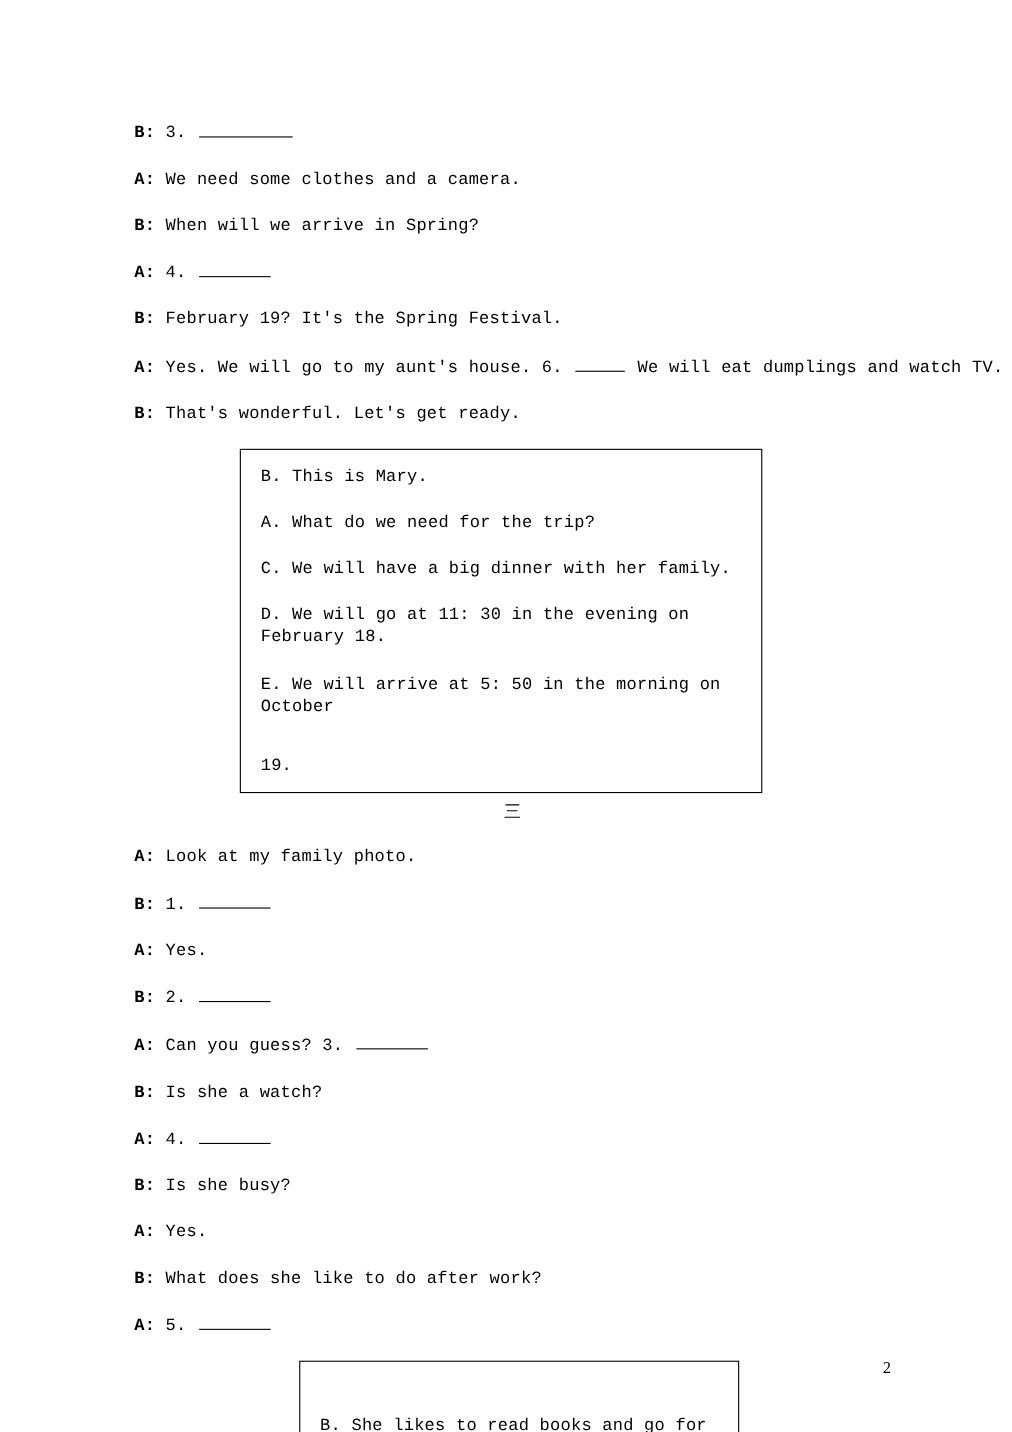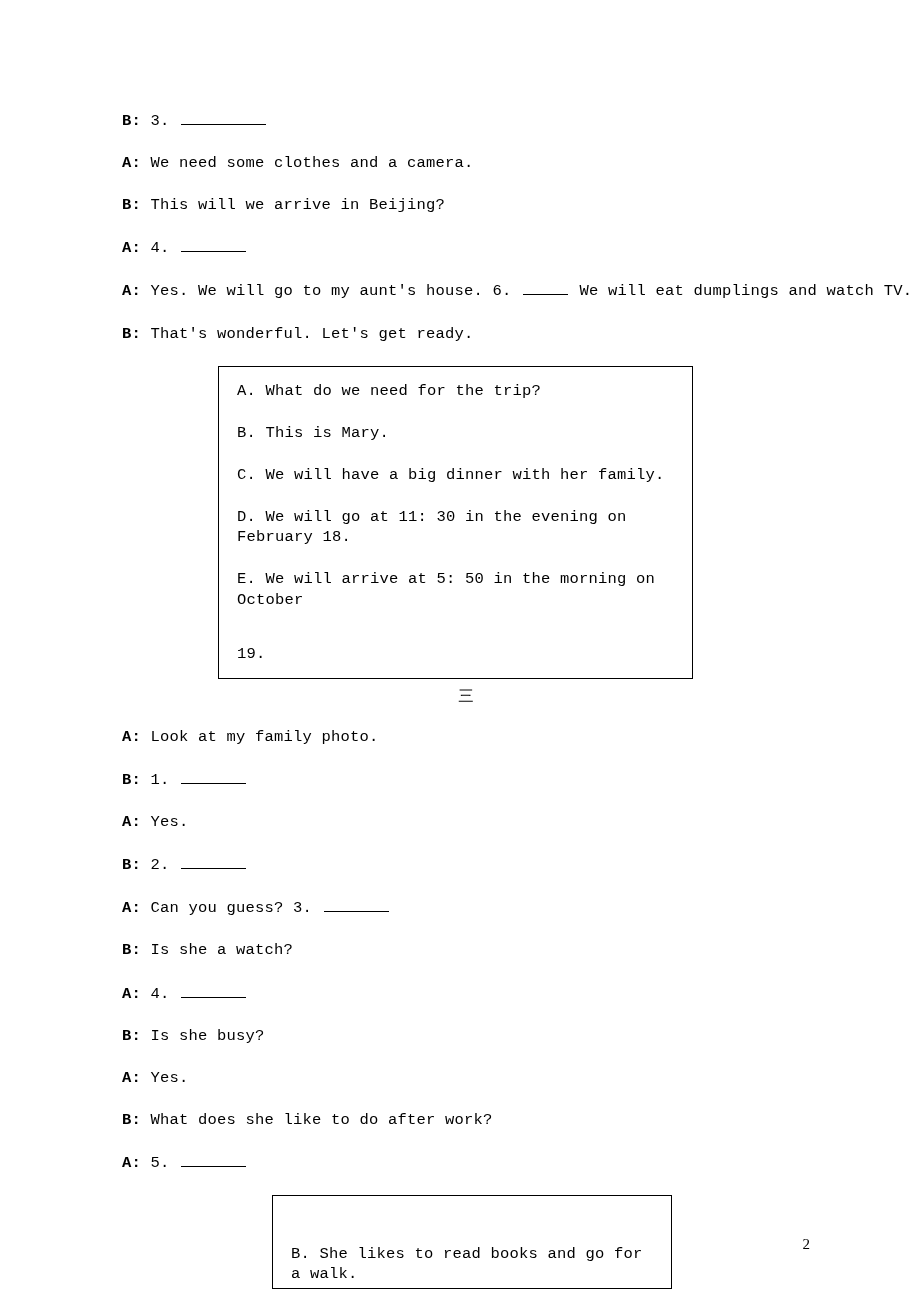--- a/index.html
+++ b/index.html
@@ -95,39 +95,42 @@
 
   <div class="line mono">
     <span class="speaker">B: </span><span>3. </span><span class="blank-long"></span>
   </div>
 
   <div class="line mono">
     <span class="speaker">A: </span><span>We need some clothes and a camera.</span>
   </div>
 
   <div class="line mono">
-    <span class="speaker">B: </span><span>This will we arrive in Beijing?</span>
+    <span class="speaker">B: </span><span>When will we arrive in Spring?</span>
   </div>
 
   <div class="line mono">
     <span class="speaker">A: </span><span>4. </span><span class="blank-med"></span>
   </div>
 
+  <div class="line mono">
+    <span class="speaker">B: </span><span>February 19? It's the Spring Festival.</span>
+  </div>
 
   <div class="line mono">
     <span class="speaker">A: </span><span>Yes. We will go to my aunt's house. 6. </span><span class="blank-short"></span><span> We will eat dumplings and watch TV.</span>
   </div>
 
   <div class="line mono">
     <span class="speaker">B: </span><span>That's wonderful. Let's get ready.</span>
   </div>
 
   <div class="choice-box box1 mono">
+    <div class="choice-line">B. This is Mary.</div>
     <div class="choice-line">A. What do we need for the trip?</div>
-    <div class="choice-line">B. This is Mary.</div>
     <div class="choice-line">C. We will have a big dinner with her family.</div>
     <div class="choice-line">D. We will go at 11: 30 in the evening on February 18.</div>
     <div class="choice-line">E. We will arrive at 5: 50 in the morning on October</div>
     <div class="choice-line">19.</div>
   </div>
 
   <div class="section-num mono">三</div>
 
   <div class="line mono">
     <span class="speaker">A: </span><span>Look at my family photo.</span>

